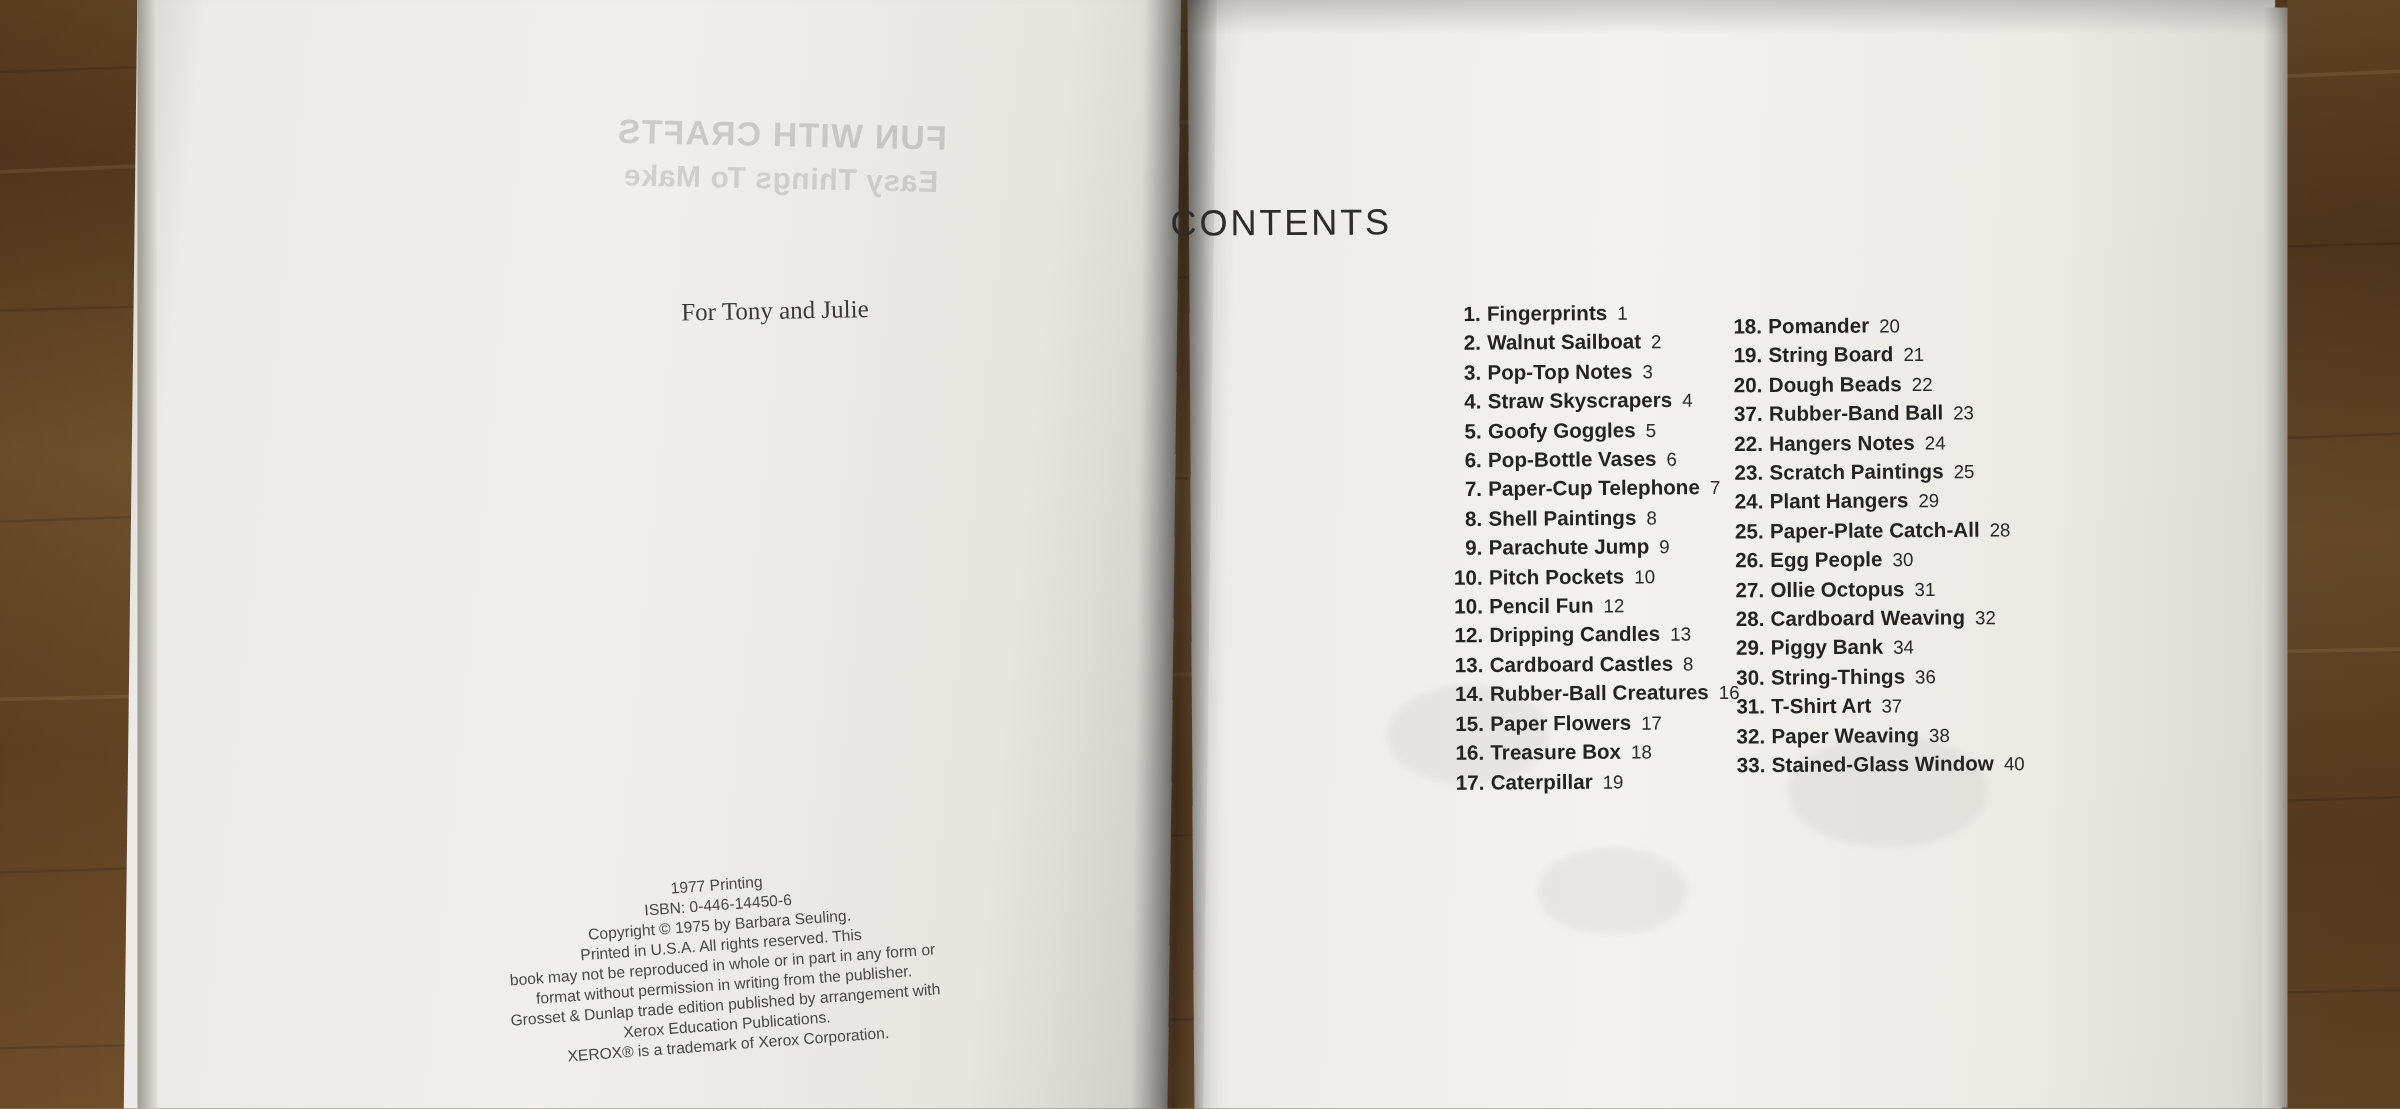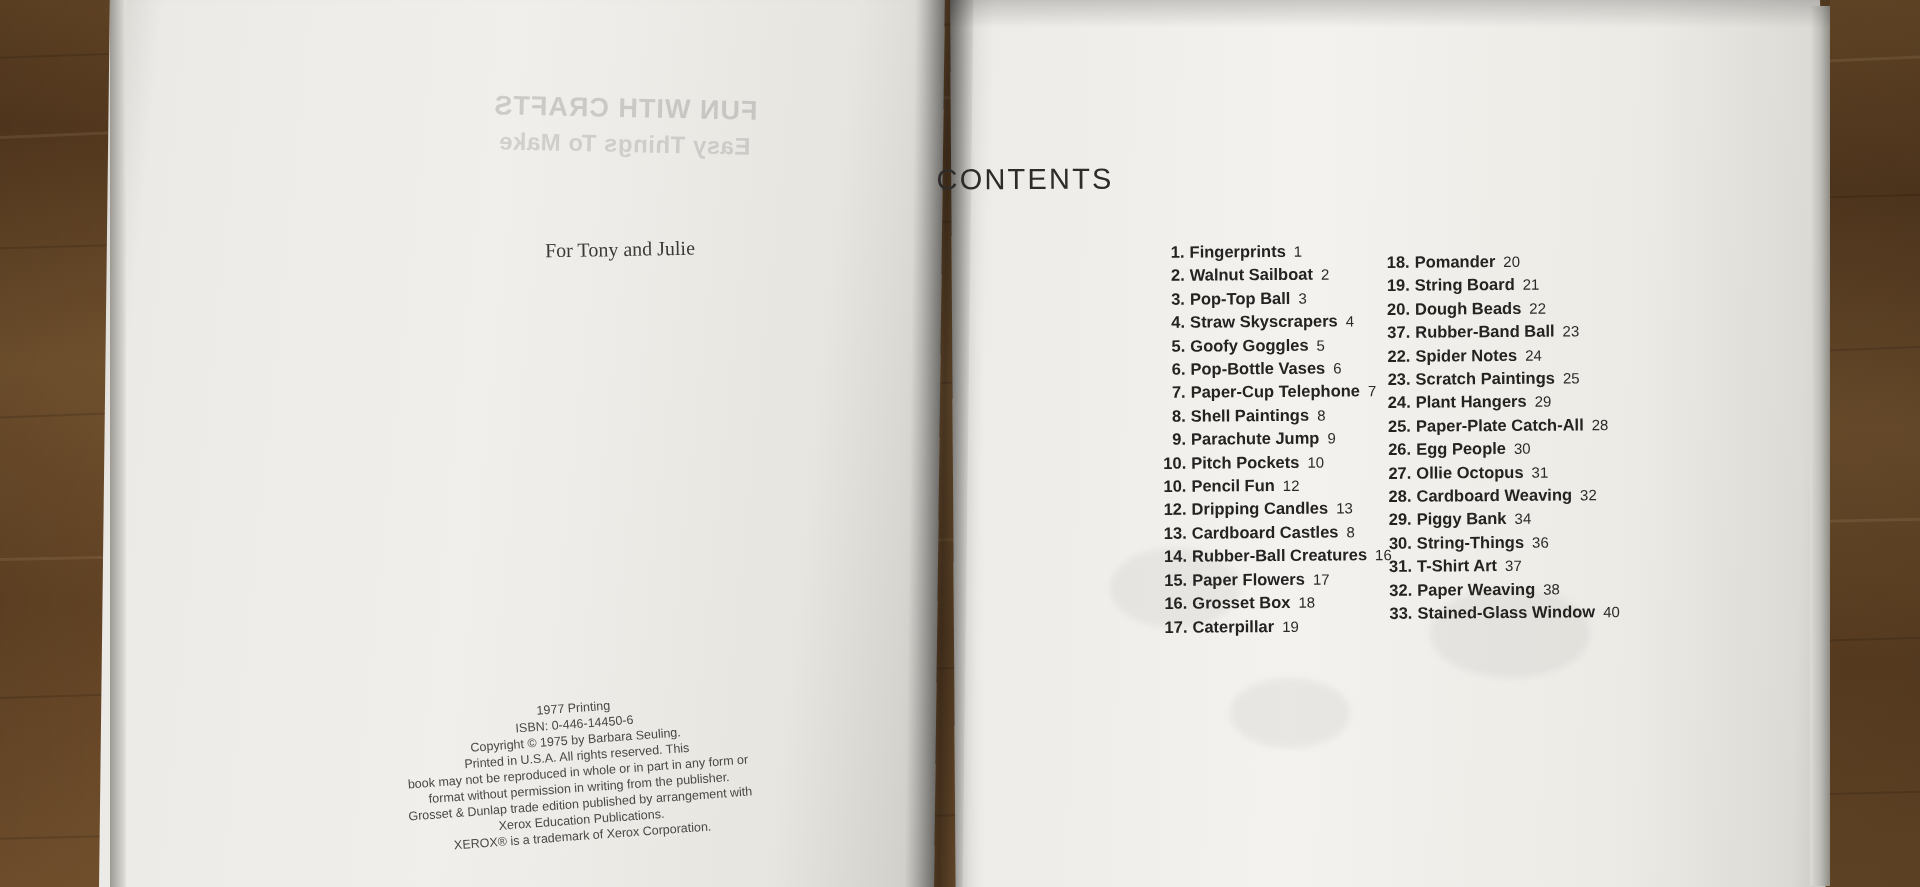--- a/index.html
+++ b/index.html
@@ -224,42 +224,42 @@
       <div>Grosset &amp; Dunlap trade edition published by arrangement with</div>
       <div>Xerox Education Publications.</div>
       <div>XEROX® is a trademark of Xerox Corporation.</div>
     </div>
 
     <div id="contents-heading">CONTENTS</div>
 
     <div class="toc-col" id="toc-col-1">
         <div class="toc-item"><span class="toc-num">1.</span><span>Fingerprints</span><span class="toc-page">1</span></div>
         <div class="toc-item"><span class="toc-num">2.</span><span>Walnut Sailboat</span><span class="toc-page">2</span></div>
-        <div class="toc-item"><span class="toc-num">3.</span><span>Pop-Top Ball</span><span class="toc-page">3</span></div>
+        <div class="toc-item"><span class="toc-num">3.</span><span>Pop-Top Notes</span><span class="toc-page">3</span></div>
         <div class="toc-item"><span class="toc-num">4.</span><span>Straw Skyscrapers</span><span class="toc-page">4</span></div>
         <div class="toc-item"><span class="toc-num">5.</span><span>Goofy Goggles</span><span class="toc-page">5</span></div>
         <div class="toc-item"><span class="toc-num">6.</span><span>Pop-Bottle Vases</span><span class="toc-page">6</span></div>
         <div class="toc-item"><span class="toc-num">7.</span><span>Paper-Cup Telephone</span><span class="toc-page">7</span></div>
         <div class="toc-item"><span class="toc-num">8.</span><span>Shell Paintings</span><span class="toc-page">8</span></div>
         <div class="toc-item"><span class="toc-num">9.</span><span>Parachute Jump</span><span class="toc-page">9</span></div>
         <div class="toc-item"><span class="toc-num">10.</span><span>Pitch Pockets</span><span class="toc-page">10</span></div>
         <div class="toc-item"><span class="toc-num">10.</span><span>Pencil Fun</span><span class="toc-page">12</span></div>
         <div class="toc-item"><span class="toc-num">12.</span><span>Dripping Candles</span><span class="toc-page">13</span></div>
         <div class="toc-item"><span class="toc-num">13.</span><span>Cardboard Castles</span><span class="toc-page">8</span></div>
         <div class="toc-item"><span class="toc-num">14.</span><span>Rubber-Ball Creatures</span><span class="toc-page">16</span></div>
         <div class="toc-item"><span class="toc-num">15.</span><span>Paper Flowers</span><span class="toc-page">17</span></div>
-        <div class="toc-item"><span class="toc-num">16.</span><span>Grosset Box</span><span class="toc-page">18</span></div>
+        <div class="toc-item"><span class="toc-num">16.</span><span>Treasure Box</span><span class="toc-page">18</span></div>
         <div class="toc-item"><span class="toc-num">17.</span><span>Caterpillar</span><span class="toc-page">19</span></div>
       </div>
     <div class="toc-col" id="toc-col-2">
         <div class="toc-item"><span class="toc-num">18.</span><span>Pomander</span><span class="toc-page">20</span></div>
         <div class="toc-item"><span class="toc-num">19.</span><span>String Board</span><span class="toc-page">21</span></div>
         <div class="toc-item"><span class="toc-num">20.</span><span>Dough Beads</span><span class="toc-page">22</span></div>
         <div class="toc-item"><span class="toc-num">37.</span><span>Rubber-Band Ball</span><span class="toc-page">23</span></div>
-        <div class="toc-item"><span class="toc-num">22.</span><span>Spider Notes</span><span class="toc-page">24</span></div>
+        <div class="toc-item"><span class="toc-num">22.</span><span>Hangers Notes</span><span class="toc-page">24</span></div>
         <div class="toc-item"><span class="toc-num">23.</span><span>Scratch Paintings</span><span class="toc-page">25</span></div>
         <div class="toc-item"><span class="toc-num">24.</span><span>Plant Hangers</span><span class="toc-page">29</span></div>
         <div class="toc-item"><span class="toc-num">25.</span><span>Paper-Plate Catch-All</span><span class="toc-page">28</span></div>
         <div class="toc-item"><span class="toc-num">26.</span><span>Egg People</span><span class="toc-page">30</span></div>
         <div class="toc-item"><span class="toc-num">27.</span><span>Ollie Octopus</span><span class="toc-page">31</span></div>
         <div class="toc-item"><span class="toc-num">28.</span><span>Cardboard Weaving</span><span class="toc-page">32</span></div>
         <div class="toc-item"><span class="toc-num">29.</span><span>Piggy Bank</span><span class="toc-page">34</span></div>
         <div class="toc-item"><span class="toc-num">30.</span><span>String-Things</span><span class="toc-page">36</span></div>
         <div class="toc-item"><span class="toc-num">31.</span><span>T-Shirt Art</span><span class="toc-page">37</span></div>
         <div class="toc-item"><span class="toc-num">32.</span><span>Paper Weaving</span><span class="toc-page">38</span></div>

